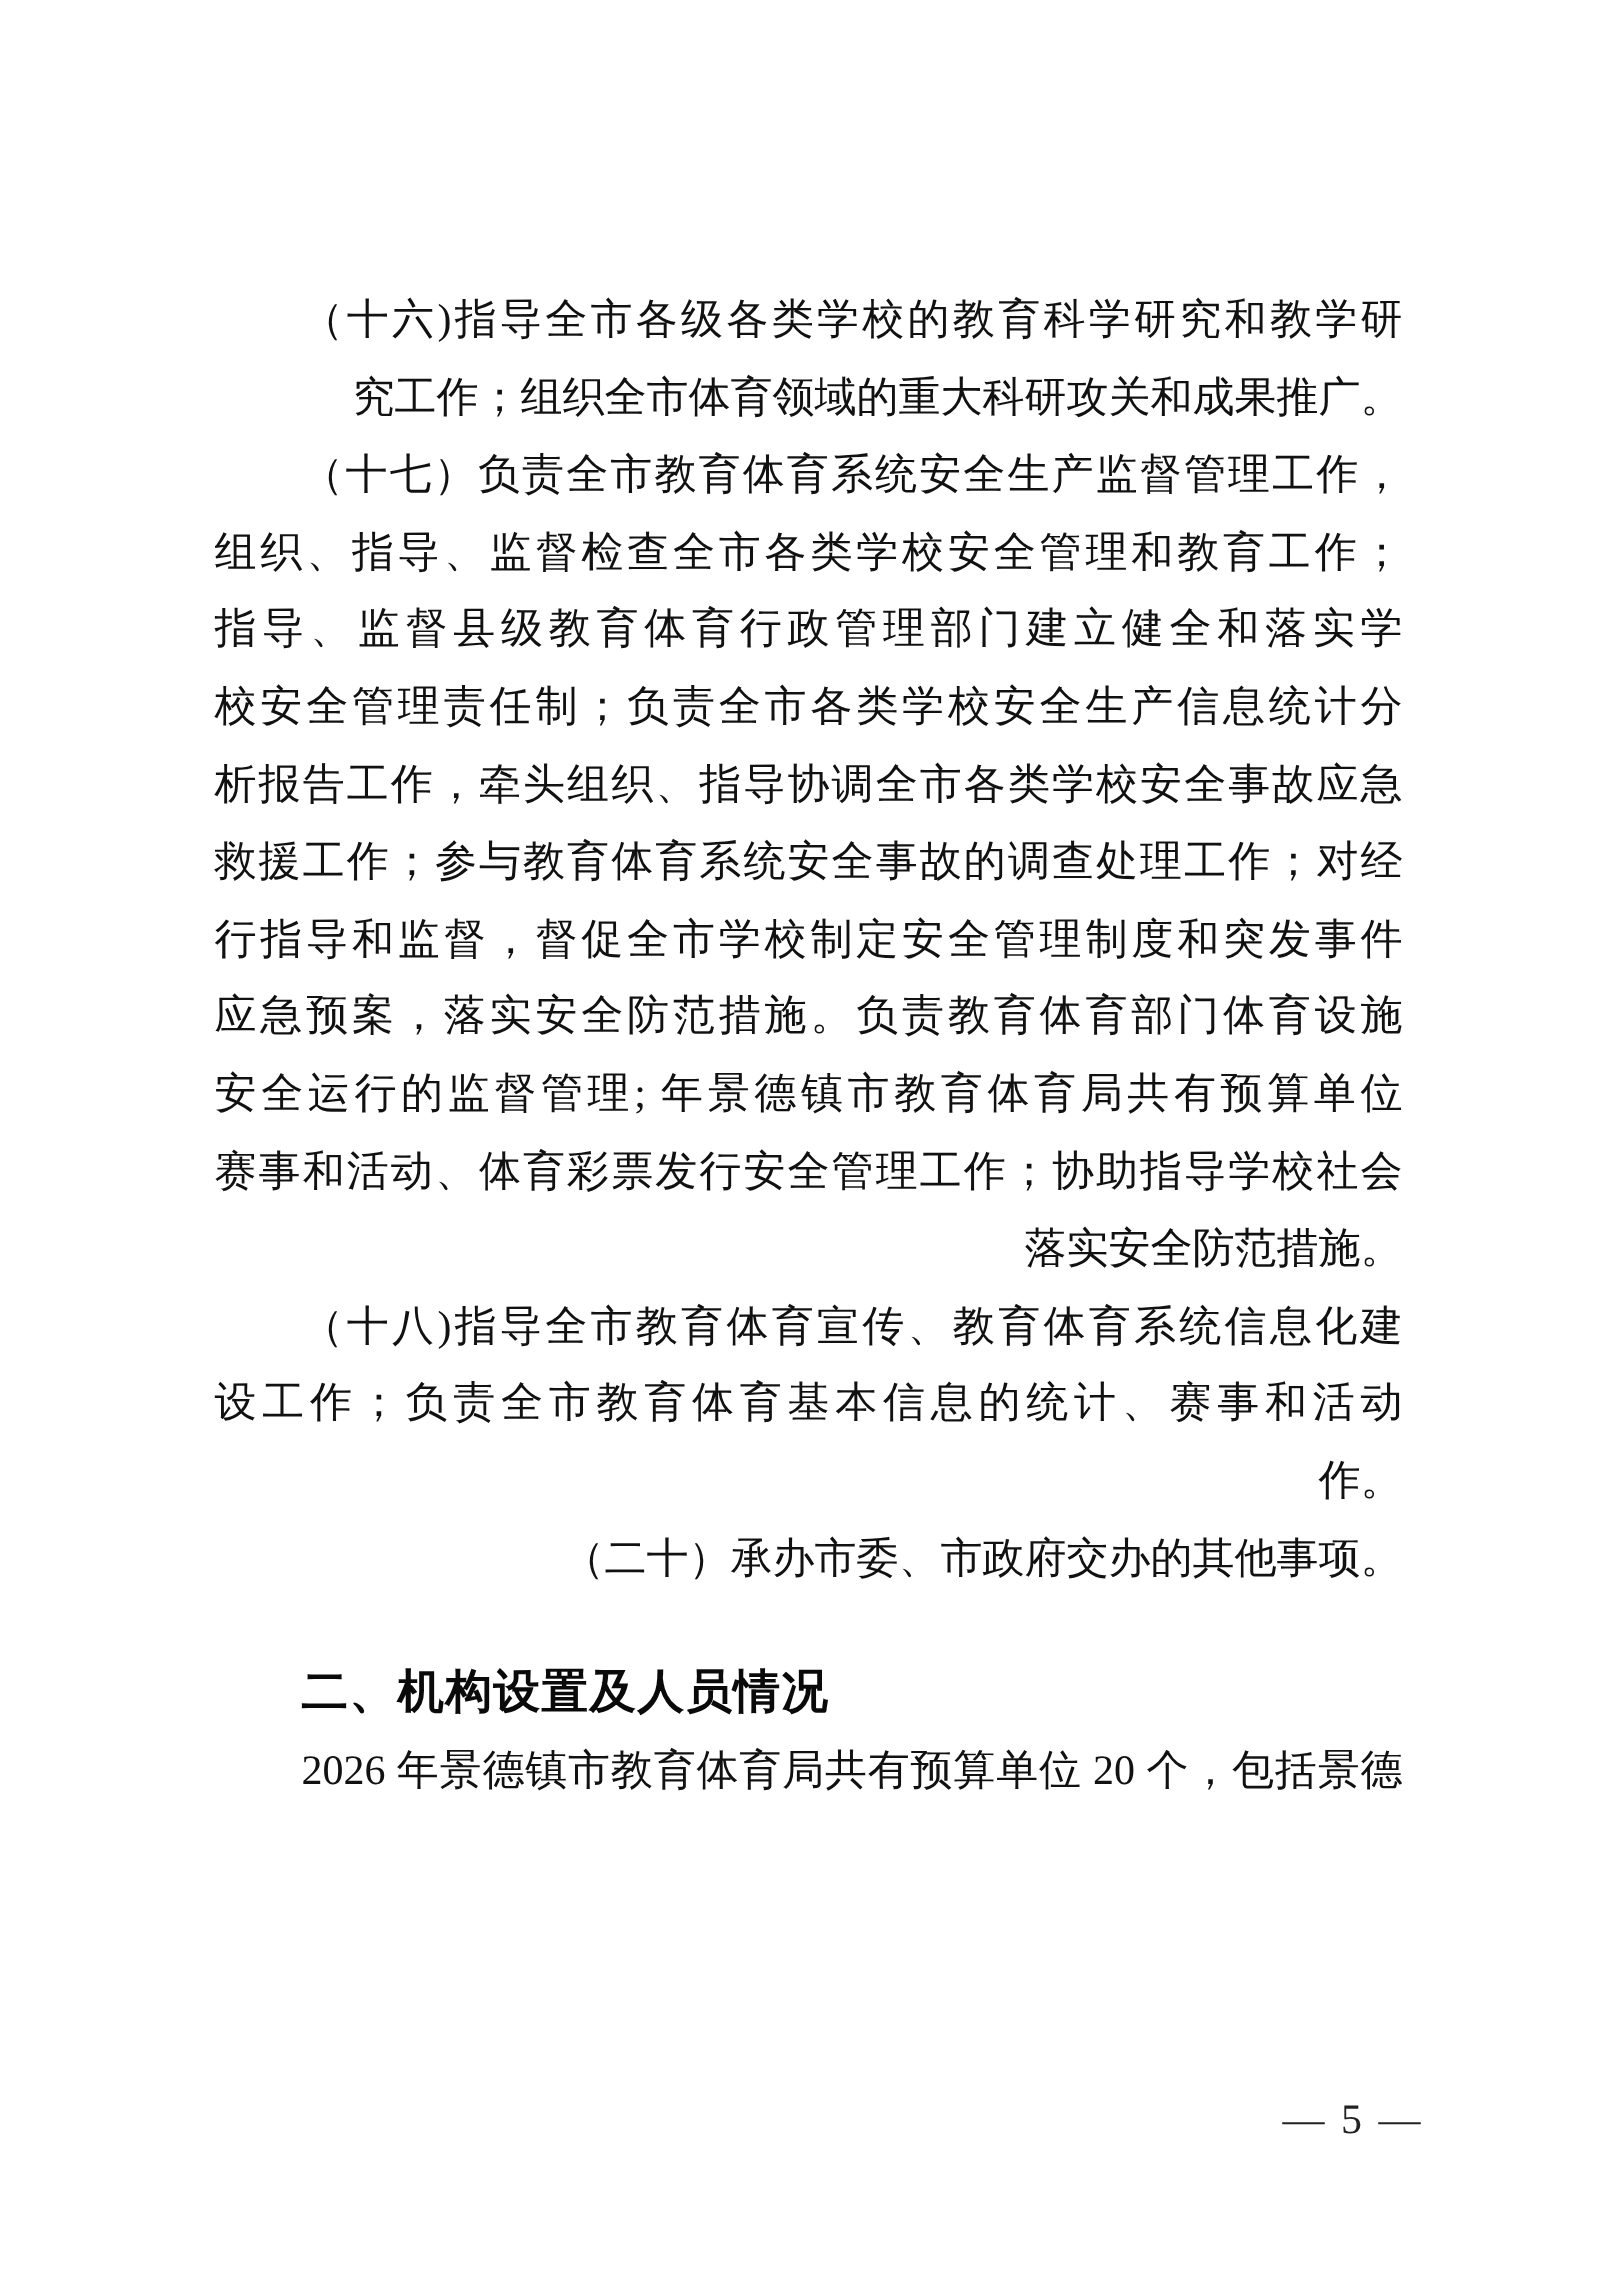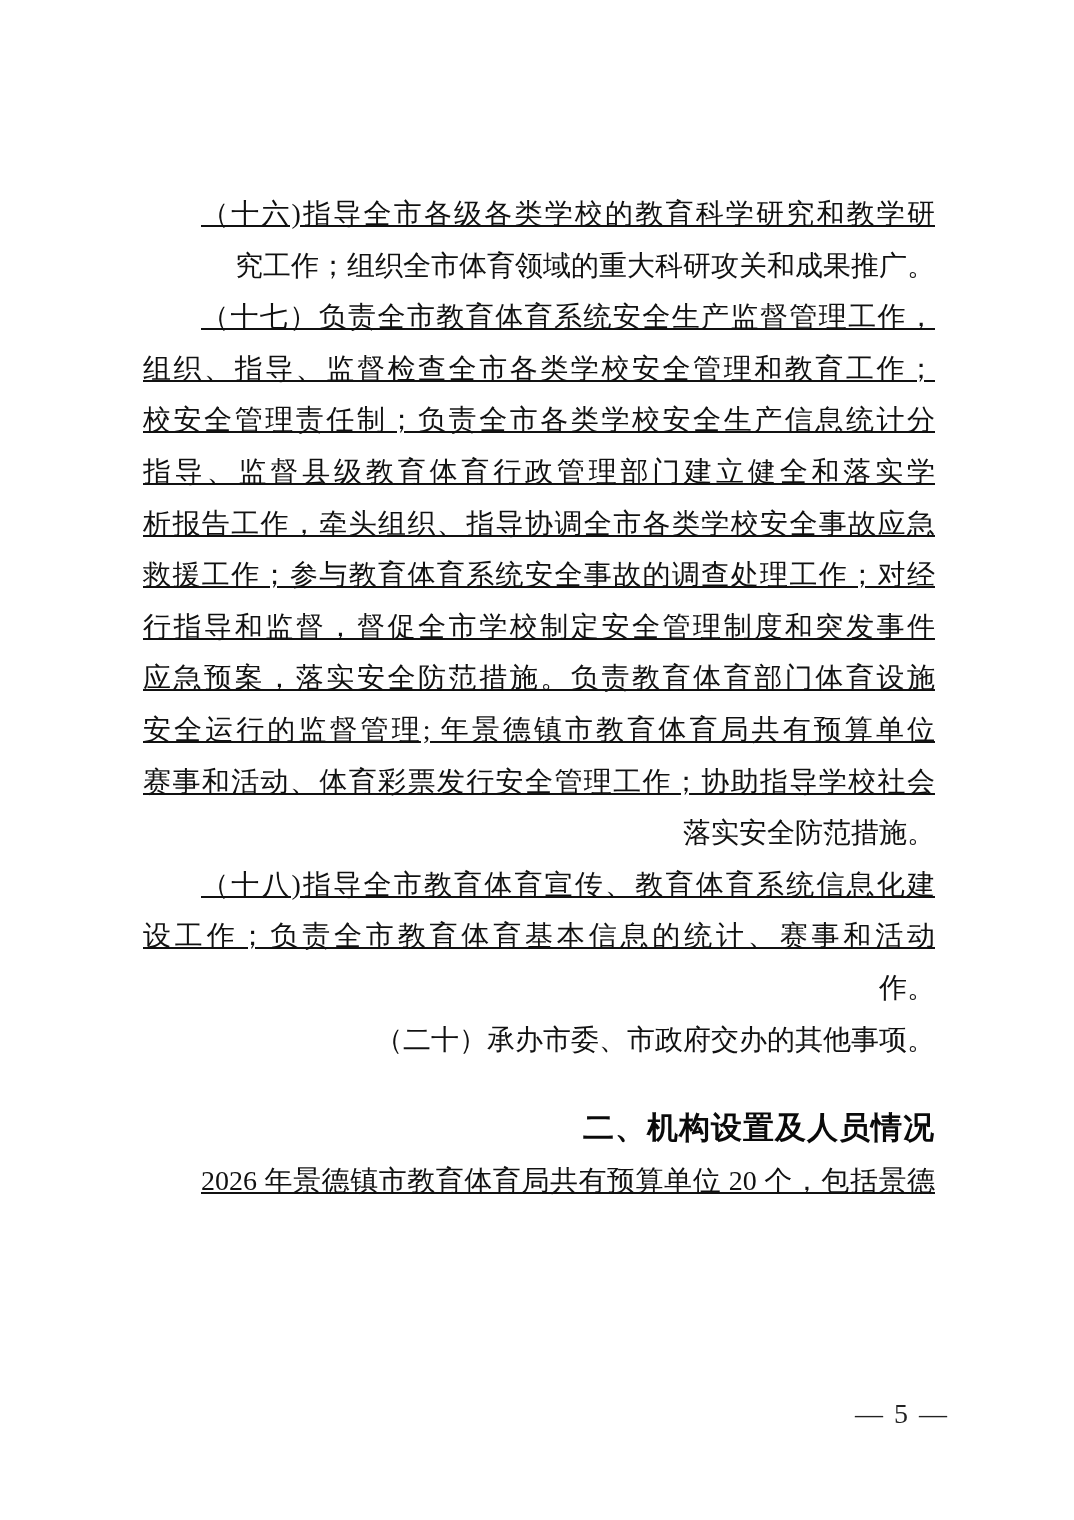--- a/index.html
+++ b/index.html
@@ -30,34 +30,32 @@
     text-align: right;
     white-space: normal;
     overflow: visible;
   }
   .indent {
     text-indent: 58px;
   }
   .just {
     text-align: justify;
     text-align-last: justify;
-    text-decoration: underline;
     -moz-text-align-last: justify;
   }
   .heading {
     margin: 36px 0 0 0;
     font-family: "Liberation Sans", sans-serif;
     font-weight: 700;
     font-size: 31px;
     line-height: 54px;
     height: 54px;
     text-indent: 58px;
     color: #0a0a0a;
     letter-spacing: 1px;
-    text-align: right;
   }
   .page-num {
     position: absolute;
     top: 1392px;
     right: 125px;
     font-size: 28px;
     line-height: 44px;
     color: #222222;
     font-family: "Liberation Serif", serif;
     letter-spacing: 2px;
@@ -66,22 +64,22 @@
 </head>
 <body>
 
 <div class="page">
   <main class="text-block">
 
     <div class="line indent just">（十六)指导全市各级各类学校的教育科学研究和教学研</div>
     <div class="line">究工作；组织全市体育领域的重大科研攻关和成果推广。</div>
     <div class="line indent just">（十七）负责全市教育体育系统安全生产监督管理工作，</div>
     <div class="line just">组织、指导、监督检查全市各类学校安全管理和教育工作；</div>
+    <div class="line just">指导、监督县级教育体育行政管理部门建立健全和落实学</div>
     <div class="line just">校安全管理责任制；负责全市各类学校安全生产信息统计分</div>
-    <div class="line just">指导、监督县级教育体育行政管理部门建立健全和落实学</div>
     <div class="line just">析报告工作，牵头组织、指导协调全市各类学校安全事故应急</div>
     <div class="line just">救援工作；参与教育体育系统安全事故的调查处理工作；对经</div>
     <div class="line just">行指导和监督，督促全市学校制定安全管理制度和突发事件</div>
     <div class="line just">应急预案，落实安全防范措施。负责教育体育部门体育设施</div>
     <div class="line just">安全运行的监督管理; 年景德镇市教育体育局共有预算单位</div>
     <div class="line just">赛事和活动、体育彩票发行安全管理工作；协助指导学校社会</div>
     <div class="line">落实安全防范措施。</div>
     <div class="line indent just">（十八)指导全市教育体育宣传、教育体育系统信息化建</div>
     <div class="line just">设工作；负责全市教育体育基本信息的统计、赛事和活动</div>
     <div class="line">作。</div>

